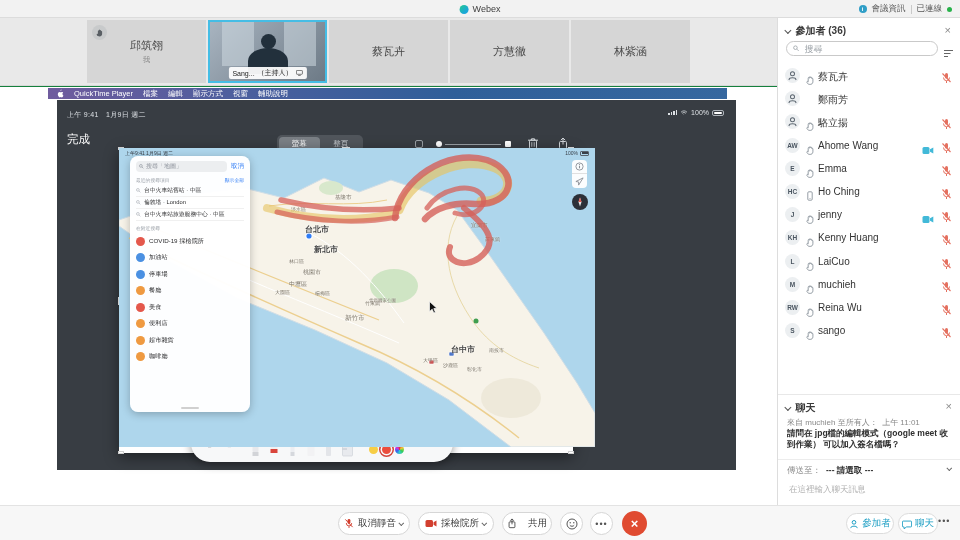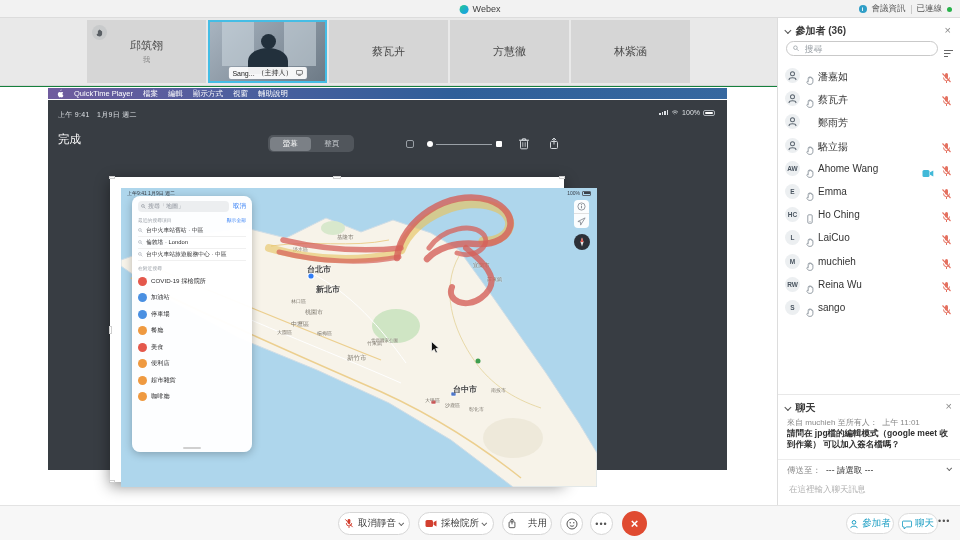--- a/index.html
+++ b/index.html
@@ -47,21 +47,21 @@
   .seg{left:220px;top:35px;width:86px;height:17px;background:#51565c;border-radius:5px;display:flex;padding:1.5px;}
   .seg-item{flex:1;display:flex;align-items:center;justify-content:center;font-size:7.5px;color:#c9cdd1;border-radius:4px;}
   .seg-item.selected{background:#7b8086;color:#fff;}
   .slider-circle{left:358px;top:40px;width:8px;height:8px;border:1px solid #9aa0a6;border-radius:2px;}
   .slider-dot{left:379px;top:41px;width:6px;height:6px;border-radius:50%;background:#fff;}
   .slider-line{left:388px;top:43.5px;width:56px;height:1.5px;background:#9aa0a6;}
   .slider-sq{left:448px;top:41px;width:6px;height:6px;background:#fff;border-radius:1px;}
   .etool{top:36px;}
 
   
-  #frame{left:62px;top:77px;width:454px;height:305px;background:#fff;padding:11px;box-shadow:0 4px 14px rgba(0,0,0,.45);}
+  #frame{left:62px;top:48px;width:454px;height:305px;background:#fff;padding:0;box-shadow:0 4px 14px rgba(0,0,0,.45);}
   .handle{position:absolute;background:#fff;border:0.5px solid #cfcfcf;}
   #map{position:relative;width:476px;height:299px;overflow:hidden;background:#aed6ec;}
   #map svg.base{position:absolute;left:0;top:0;z-index:1;}
   #mlabels{position:absolute;left:0;top:0;width:476px;height:299px;z-index:2;}
   .mlabel{position:absolute;color:#7d7668;text-shadow:0 0 2px #fff;white-space:nowrap;}
   .mlabel.big{color:#454545;}
   #map svg.ink{position:absolute;left:0;top:0;z-index:3;}
   .shot-status{position:absolute;left:0;top:0;width:476px;height:10px;z-index:4;display:flex;justify-content:space-between;align-items:center;padding:0 6px;font-size:5px;color:#394049;}
   .shot-status .r{display:flex;align-items:center;gap:2px;}
   .batt-s{width:9px;height:5px;border:0.5px solid #59636d;border-radius:1px;position:relative;}
@@ -122,21 +122,21 @@
   .pdev{position:absolute;left:27px;top:7px;width:10px;height:10px;}
   .pname{position:absolute;left:40px;top:6px;font-size:10px;color:#333;white-space:nowrap;}
   .pcam{position:absolute;left:144px;top:7px;}
   .pmic{position:absolute;left:163px;top:6px;}
 
   #chatsec{left:0;top:376px;width:183px;border-top:1px solid #e8e8e8;height:111px;}
   .chat-from{left:9px;top:22px;font-size:8px;color:#8a8a8a;}
   .chat-msg{left:9px;top:33px;width:166px;font-size:8.5px;font-weight:bold;color:#2f2f2f;line-height:1.35;}
   .sendrow{left:0px;top:64px;width:183px;border-top:1px solid #ececec;height:18px;}
   .send-label{position:absolute;left:9px;top:5px;font-size:8.5px;color:#8a8a8a;}
-  .send-val{position:absolute;left:48px;top:5px;font-size:8.5px;font-weight:normal;color:#333;}
+  .send-val{position:absolute;left:48px;top:5px;font-size:8.5px;font-weight:bold;color:#333;}
   .send-caret{position:absolute;right:9px;top:7px;}
   .chat-input{left:9px;top:88px;width:166px;border:none;outline:none;font-size:8.5px;color:#444;font-family:inherit;background:transparent;}
   .chat-input::placeholder{color:#b0b0b0;}
 </style>
 </head>
 <body>
 
 <div id="app">
 
   <div id="titlebar" class="abs">
@@ -220,21 +220,21 @@
       <span style="display:flex;gap:10px;">
 
       <span class="mitem">檔案</span>
           <span class="mitem">編輯</span>
           <span class="mitem">顯示方式</span>
           <span class="mitem">視窗</span>
           <span class="mitem">輔助說明</span>
         </span>
     </div>
 
-    <div id="editor" class="abs" style="top:13px;">
+    <div id="editor" class="abs" style="top:13px;margin-left:9px;">
       <span class="estatus abs">上午 9:41　1月9日 週二</span>
       <span class="estatus-r abs">
         <span class="sbars">
             <i style="height:2px"></i>
             <i style="height:3px"></i>
             <i style="height:4px"></i>
             <i style="height:5px"></i>
           </span>
         <svg width="8" height="6" viewBox="0 0 10 8">
             <path d="M1,3 C3.5,0.5 6.5,0.5 9,3 M2.5,4.5 C4,3 6,3 7.5,4.5 M4.5,6 L5,6.5" fill="none" stroke="#dde1e5" stroke-width="1"></path>
@@ -583,45 +583,20 @@
     <span class="sort-ic abs">
       <svg width="10" height="9" viewBox="0 0 10 9">
           <line x1="0" y1="1.5" x2="9" y2="1.5" stroke="#666" stroke-width="1"></line>
           <line x1="0" y1="4.5" x2="6.5" y2="4.5" stroke="#666" stroke-width="1"></line>
           <line x1="0" y1="7.5" x2="4" y2="7.5" stroke="#666" stroke-width="1"></line>
         </svg>
     </span>
 
     <div id="plist" class="abs">
 
-    <div class="prow">
-          <span class="pav">
-            <svg width="11" height="11" viewBox="0 0 12 12">
-              <circle cx="6" cy="4.2" r="2.2" fill="none" stroke="#5c6670" stroke-width="1.1"></circle>
-              <path d="M2.2,10.5 C2.6,7.8 9.4,7.8 9.8,10.5" fill="none" stroke="#5c6670" stroke-width="1.1" stroke-linecap="round"></path>
-            </svg>
-
-          </span>
-          <span class="pdev">
-            <svg width="10" height="10" viewBox="0 0 10 10">
-              <path d="M3.2,9 C2.2,8.4 1.6,7.2 2,6.6 C2.3,6.2 2.9,6.3 3.2,6.8 L3.2,3.2 C3.2,2.2 4.4,2.2 4.4,3.2 L4.4,2.4 C4.4,1.4 5.6,1.4 5.6,2.4 L5.6,2.8 C5.6,2 6.8,2 6.8,2.9 L6.8,3.6 C6.8,3 7.9,3.1 7.9,3.9 L7.9,6.8 C7.9,8.5 6.6,9.4 5.2,9.4 C4.4,9.4 3.8,9.3 3.2,9 Z" fill="none" stroke="#8a939c" stroke-width="0.9"></path>
-            </svg>
-            
-          </span>
-          <span class="pname">潘嘉如</span>
-
-          <span class="pmic">
-            <svg width="11" height="12" viewBox="0 0 11 12">
-              <rect x="4" y="1" width="3" height="5.5" rx="1.5" fill="#e4705f"></rect>
-              <path d="M2.5,5.5 a3,3.2 0 0 0 6,0" fill="none" stroke="#e4705f" stroke-width="1"></path>
-              <line x1="5.5" y1="9" x2="5.5" y2="11" stroke="#e4705f" stroke-width="1"></line>
-              <line x1="1.5" y1="1.5" x2="9.5" y2="10" stroke="#e4705f" stroke-width="1.1"></line>
-            </svg>
-          </span>
-        </div>
         <div class="prow">
           <span class="pav">
             <svg width="11" height="11" viewBox="0 0 12 12">
               <circle cx="6" cy="4.2" r="2.2" fill="none" stroke="#5c6670" stroke-width="1.1"></circle>
               <path d="M2.2,10.5 C2.6,7.8 9.4,7.8 9.8,10.5" fill="none" stroke="#5c6670" stroke-width="1.1" stroke-linecap="round"></path>
             </svg>
 
           </span>
           <span class="pdev">
             <svg width="10" height="10" viewBox="0 0 10 10">
@@ -748,20 +723,69 @@
               <rect x="4" y="1" width="3" height="5.5" rx="1.5" fill="#e4705f"></rect>
               <path d="M2.5,5.5 a3,3.2 0 0 0 6,0" fill="none" stroke="#e4705f" stroke-width="1"></path>
               <line x1="5.5" y1="9" x2="5.5" y2="11" stroke="#e4705f" stroke-width="1"></line>
               <line x1="1.5" y1="1.5" x2="9.5" y2="10" stroke="#e4705f" stroke-width="1.1"></line>
             </svg>
           </span>
         </div>
         <div class="prow">
           <span class="pav">
 
+            <span class="pinit">J</span>
+          </span>
+          <span class="pdev">
+            <svg width="10" height="10" viewBox="0 0 10 10">
+              <path d="M3.2,9 C2.2,8.4 1.6,7.2 2,6.6 C2.3,6.2 2.9,6.3 3.2,6.8 L3.2,3.2 C3.2,2.2 4.4,2.2 4.4,3.2 L4.4,2.4 C4.4,1.4 5.6,1.4 5.6,2.4 L5.6,2.8 C5.6,2 6.8,2 6.8,2.9 L6.8,3.6 C6.8,3 7.9,3.1 7.9,3.9 L7.9,6.8 C7.9,8.5 6.6,9.4 5.2,9.4 C4.4,9.4 3.8,9.3 3.2,9 Z" fill="none" stroke="#8a939c" stroke-width="0.9"></path>
+            </svg>
+            
+          </span>
+          <span class="pname">jenny</span>
+          <span class="pcam">
+            <svg width="12" height="9" viewBox="0 0 12 9">
+              <rect x="0.5" y="1" width="7" height="7" rx="1.5" fill="#42b9d8"></rect>
+              <path d="M8,3.2 L11.3,1.5 V7.5 L8,5.8 Z" fill="#42b9d8"></path>
+            </svg>
+          </span>
+          <span class="pmic">
+            <svg width="11" height="12" viewBox="0 0 11 12">
+              <rect x="4" y="1" width="3" height="5.5" rx="1.5" fill="#e4705f"></rect>
+              <path d="M2.5,5.5 a3,3.2 0 0 0 6,0" fill="none" stroke="#e4705f" stroke-width="1"></path>
+              <line x1="5.5" y1="9" x2="5.5" y2="11" stroke="#e4705f" stroke-width="1"></line>
+              <line x1="1.5" y1="1.5" x2="9.5" y2="10" stroke="#e4705f" stroke-width="1.1"></line>
+            </svg>
+          </span>
+        </div>
+        <div class="prow">
+          <span class="pav">
+
+            <span class="pinit">KH</span>
+          </span>
+          <span class="pdev">
+            <svg width="10" height="10" viewBox="0 0 10 10">
+              <path d="M3.2,9 C2.2,8.4 1.6,7.2 2,6.6 C2.3,6.2 2.9,6.3 3.2,6.8 L3.2,3.2 C3.2,2.2 4.4,2.2 4.4,3.2 L4.4,2.4 C4.4,1.4 5.6,1.4 5.6,2.4 L5.6,2.8 C5.6,2 6.8,2 6.8,2.9 L6.8,3.6 C6.8,3 7.9,3.1 7.9,3.9 L7.9,6.8 C7.9,8.5 6.6,9.4 5.2,9.4 C4.4,9.4 3.8,9.3 3.2,9 Z" fill="none" stroke="#8a939c" stroke-width="0.9"></path>
+            </svg>
+            
+          </span>
+          <span class="pname">Kenny Huang</span>
+
+          <span class="pmic">
+            <svg width="11" height="12" viewBox="0 0 11 12">
+              <rect x="4" y="1" width="3" height="5.5" rx="1.5" fill="#e4705f"></rect>
+              <path d="M2.5,5.5 a3,3.2 0 0 0 6,0" fill="none" stroke="#e4705f" stroke-width="1"></path>
+              <line x1="5.5" y1="9" x2="5.5" y2="11" stroke="#e4705f" stroke-width="1"></line>
+              <line x1="1.5" y1="1.5" x2="9.5" y2="10" stroke="#e4705f" stroke-width="1.1"></line>
+            </svg>
+          </span>
+        </div>
+        <div class="prow">
+          <span class="pav">
+
             <span class="pinit">L</span>
           </span>
           <span class="pdev">
             <svg width="10" height="10" viewBox="0 0 10 10">
               <path d="M3.2,9 C2.2,8.4 1.6,7.2 2,6.6 C2.3,6.2 2.9,6.3 3.2,6.8 L3.2,3.2 C3.2,2.2 4.4,2.2 4.4,3.2 L4.4,2.4 C4.4,1.4 5.6,1.4 5.6,2.4 L5.6,2.8 C5.6,2 6.8,2 6.8,2.9 L6.8,3.6 C6.8,3 7.9,3.1 7.9,3.9 L7.9,6.8 C7.9,8.5 6.6,9.4 5.2,9.4 C4.4,9.4 3.8,9.3 3.2,9 Z" fill="none" stroke="#8a939c" stroke-width="0.9"></path>
             </svg>
             
           </span>
           <span class="pname">LaiCuo</span>
 

